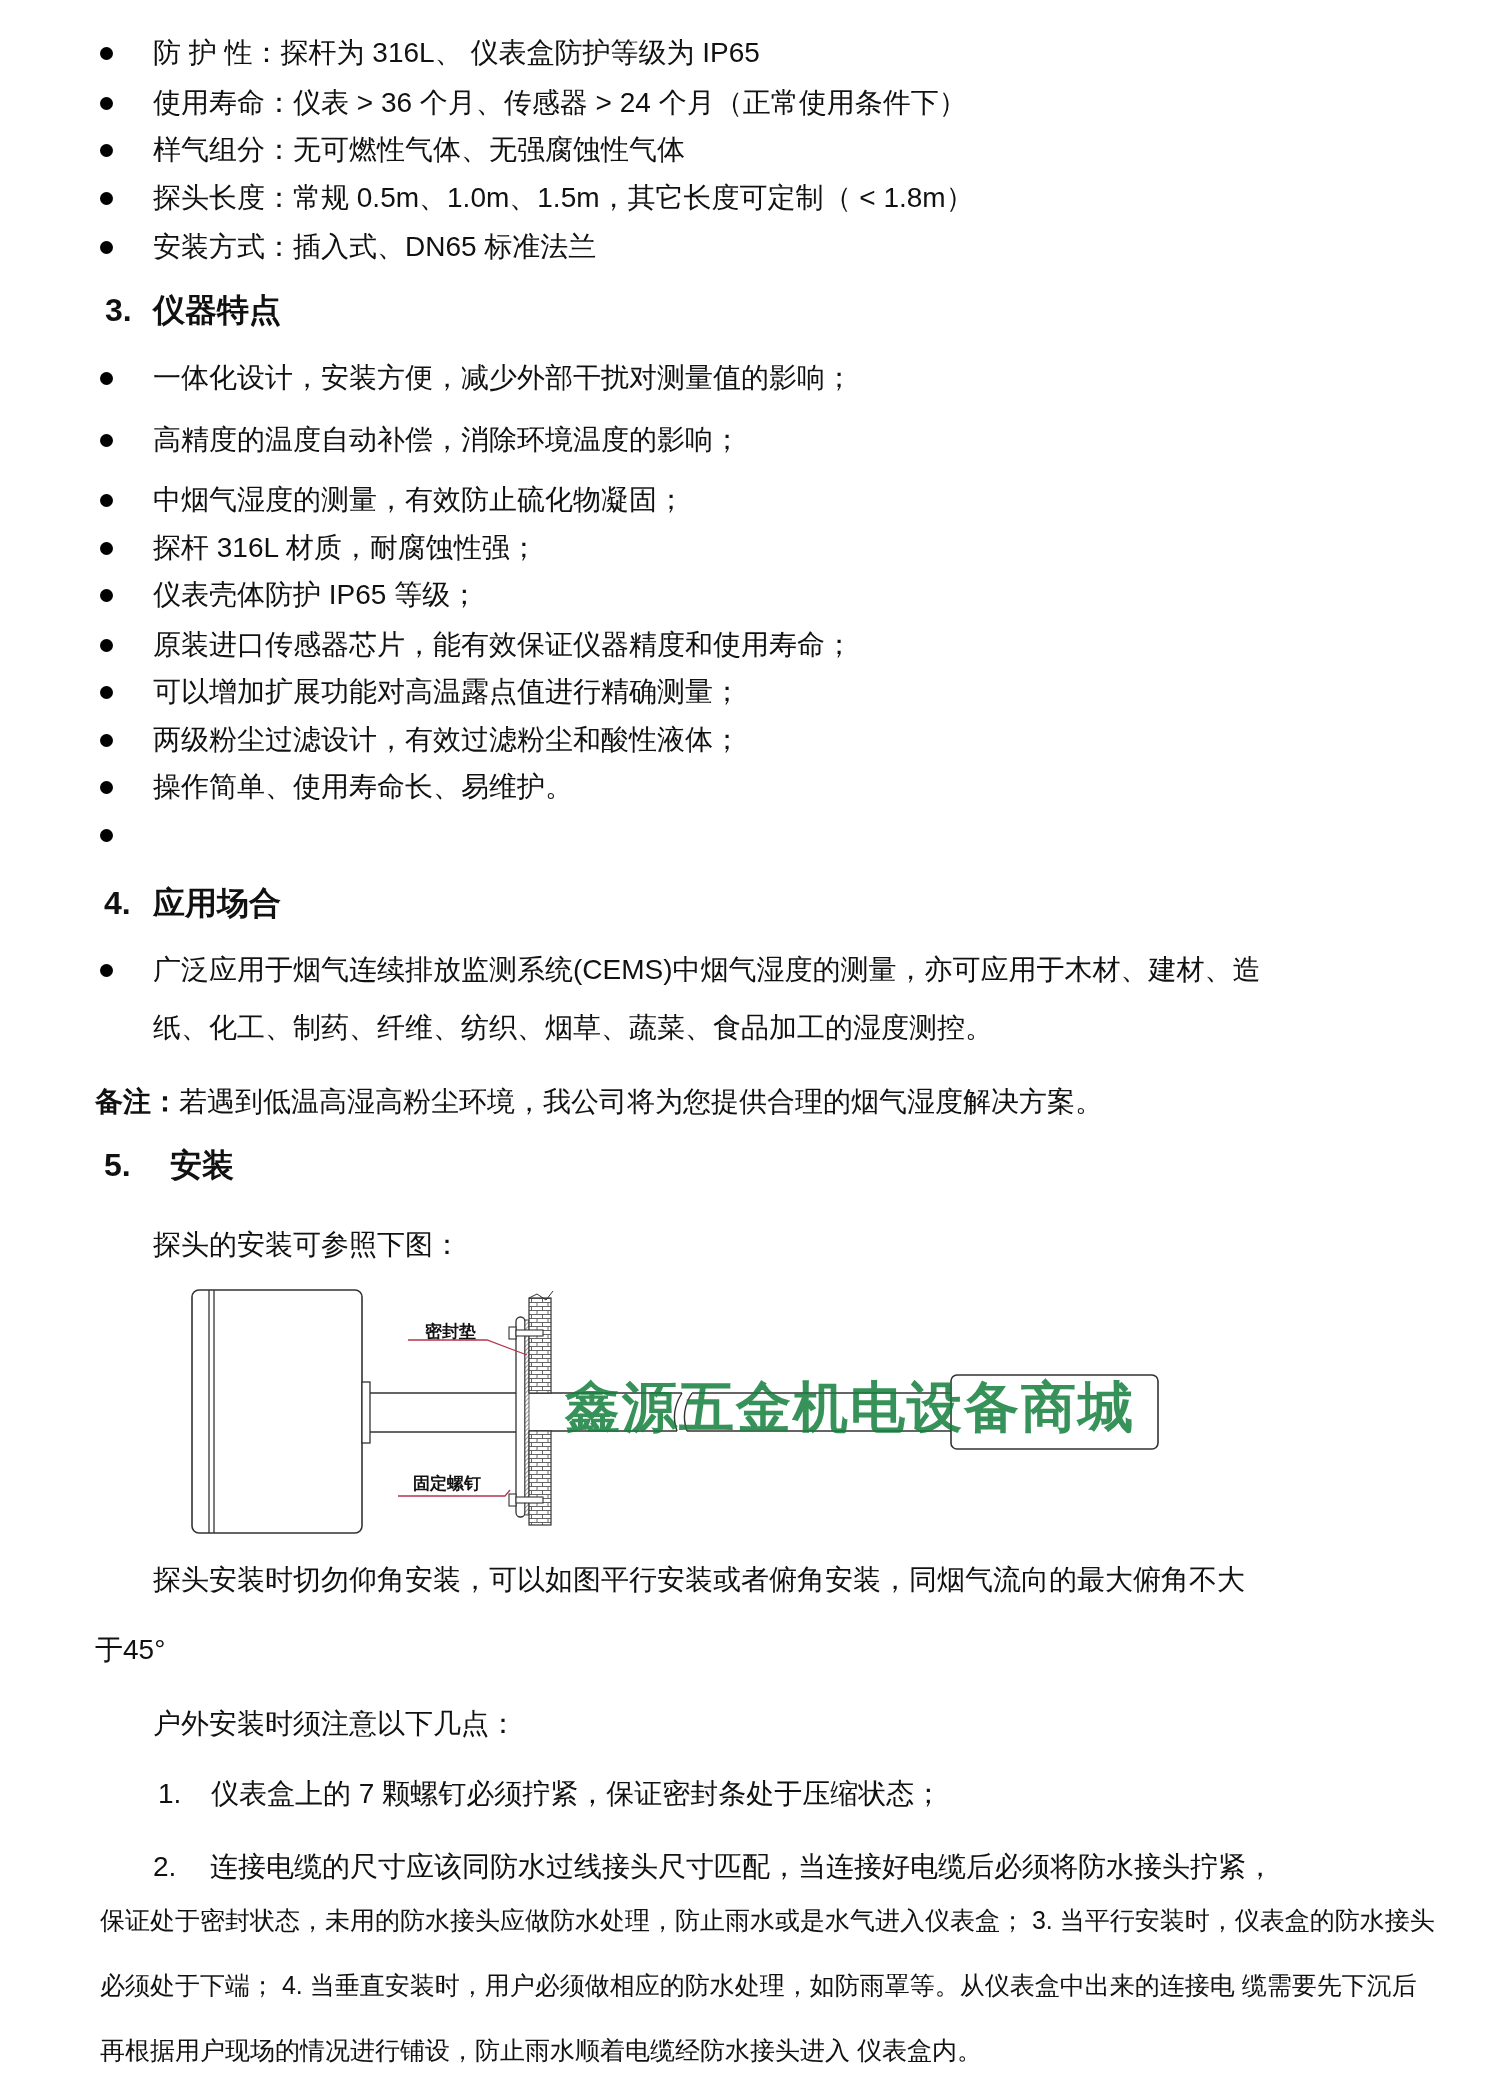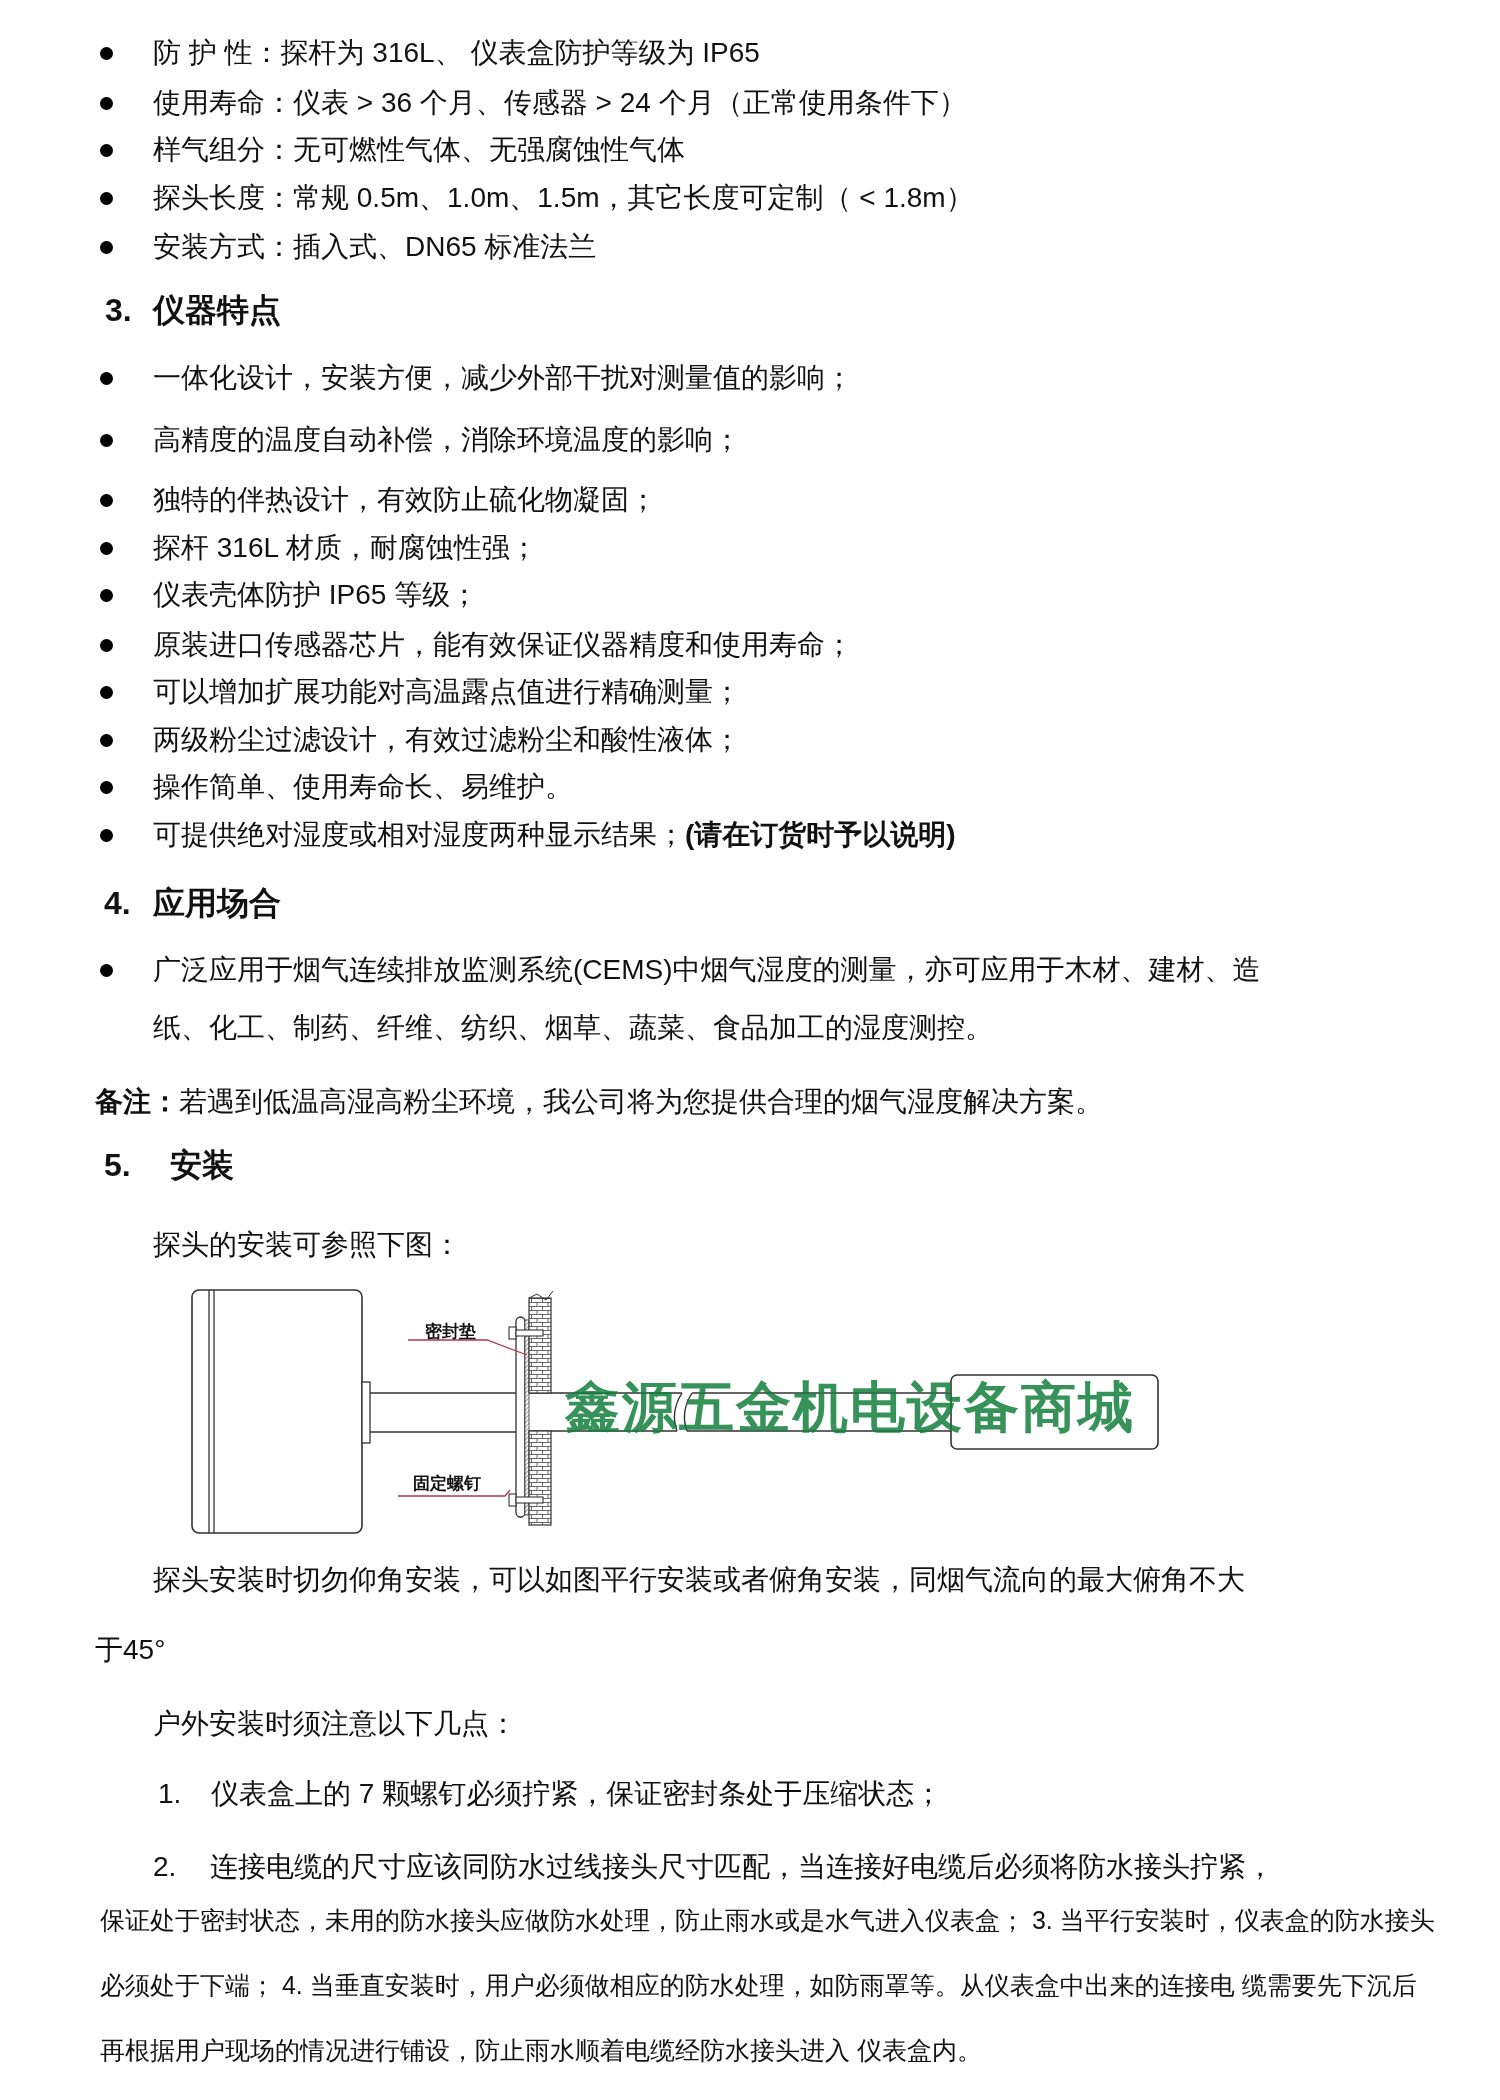--- a/index.html
+++ b/index.html
@@ -53,21 +53,21 @@
   <div class="row" style="top:360px">
     <span class="dot"></span>
     <span class="txt">一体化设计，安装方便，减少外部干扰对测量值的影响；</span>
   </div>
   <div class="row" style="top:422px">
     <span class="dot"></span>
     <span class="txt">高精度的温度自动补偿，消除环境温度的影响；</span>
   </div>
   <div class="row" style="top:482px">
     <span class="dot"></span>
-    <span class="txt">独特的伴热设计，有效防止硫化物凝固；</span>
+    <span class="txt">中烟气湿度的测量，有效防止硫化物凝固；</span>
   </div>
   <div class="row" style="top:530px">
     <span class="dot"></span>
     <span class="txt">探杆 316L 材质，耐腐蚀性强；</span>
   </div>
   <div class="row" style="top:577px">
     <span class="dot"></span>
     <span class="txt">仪表壳体防护 IP65 等级；</span>
   </div>
   <div class="row" style="top:627px">
@@ -81,21 +81,20 @@
   <div class="row" style="top:722px">
     <span class="dot"></span>
     <span class="txt">两级粉尘过滤设计，有效过滤粉尘和酸性液体；</span>
   </div>
   <div class="row" style="top:769px">
     <span class="dot"></span>
     <span class="txt">操作简单、使用寿命长、易维护。</span>
   </div>
   <div class="row" style="top:817px">
     <span class="dot"></span>
-    <span class="txt"><span>可提供绝对湿度或相对湿度两种显示结果；</span><span class="bold">(请在订货时予以说明)</span></span>
   </div>
 </div>
 
 <div>
   <span class="heading" style="left:104px; top:883px">4.</span>
   <span class="heading" style="left:153px; top:883px">应用场合</span>
 
   <div class="row" style="top:952px">
     <span class="dot"></span>
     <span class="txt">广泛应用于烟气连续排放监测系统(CEMS)中烟气湿度的测量，亦可应用于木材、建材、造</span>

